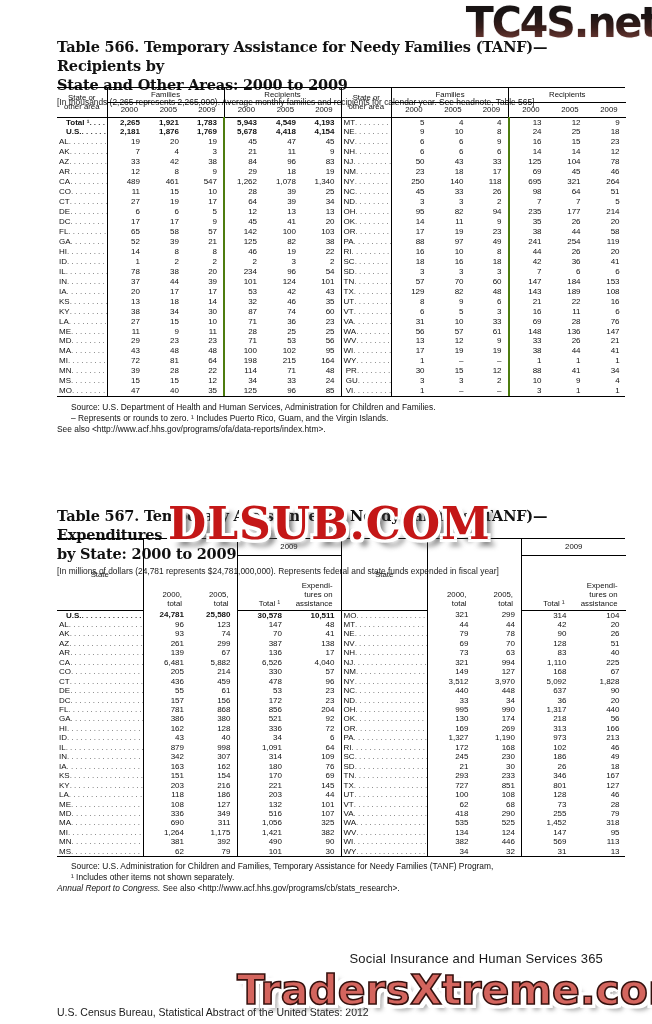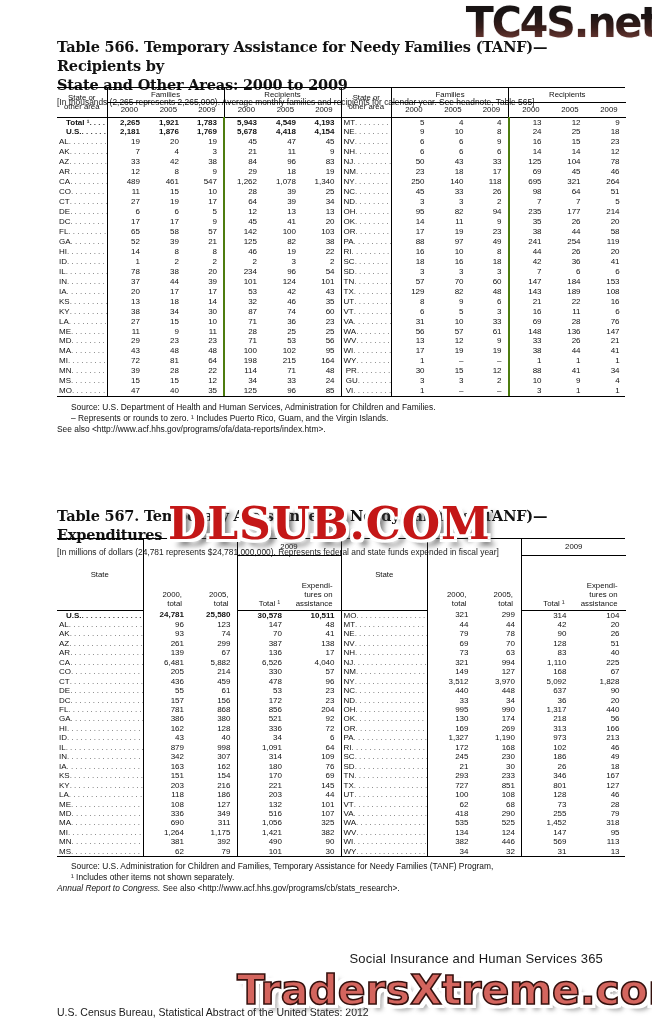--- a/index.html
+++ b/index.html
@@ -934,20 +934,21 @@
   </div>
 
   <div class="content notes" style="top:402px;">
     <div class="ind">Source: U.S. Department of Health and Human Services, Administration for Children and Families.</div>
     <div class="ind">– Represents or rounds to zero. ¹ Includes Puerto Rico, Guam, and the Virgin Islands.</div>
     <div>See also &lt;http://www.acf.hhs.gov/programs/ofa/data-reports/index.htm&gt;.</div>
   </div>
 
   <div class="content" style="top:506px;">
     <div class="tbl-title">Table 567. Temporary Assistance for Needy Families (TANF)—Expenditures</div>
+    <div class="tbl-title">by State: 2000 to 2009</div>
     <div class="headnote">[In millions of dollars (24,781 represents $24,781,000,000). Represents federal and state funds expended in fiscal year]</div>
   </div>
 
   <div class="content tbl-wrap" id="t567" style="top:538px;">
     <table class="half-l">
       <colgroup>
           <col style="width:86px">
           <col style="width:47px">
           <col style="width:47px">
           <col style="width:51px">

